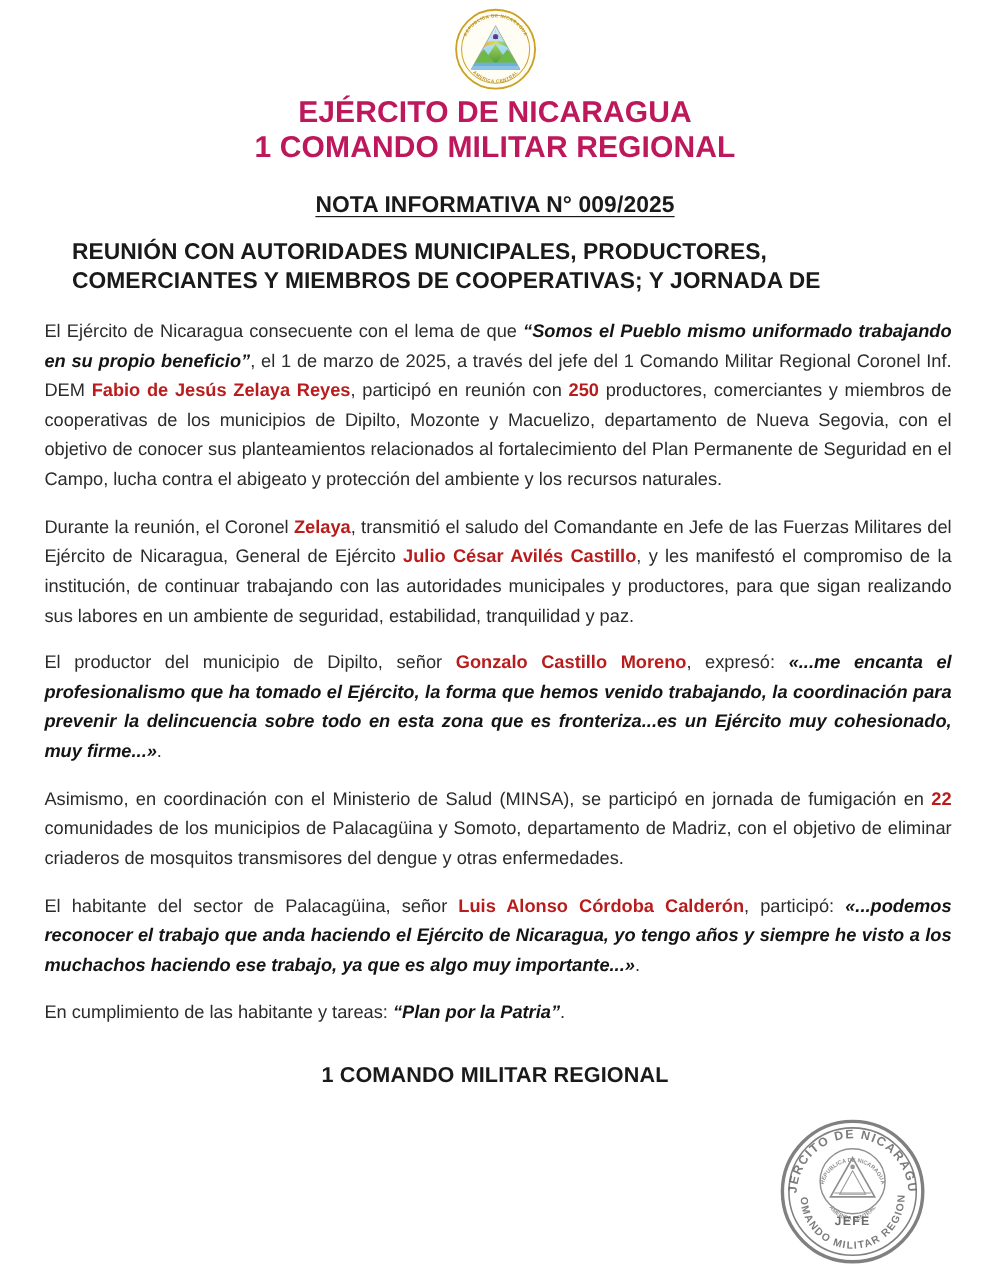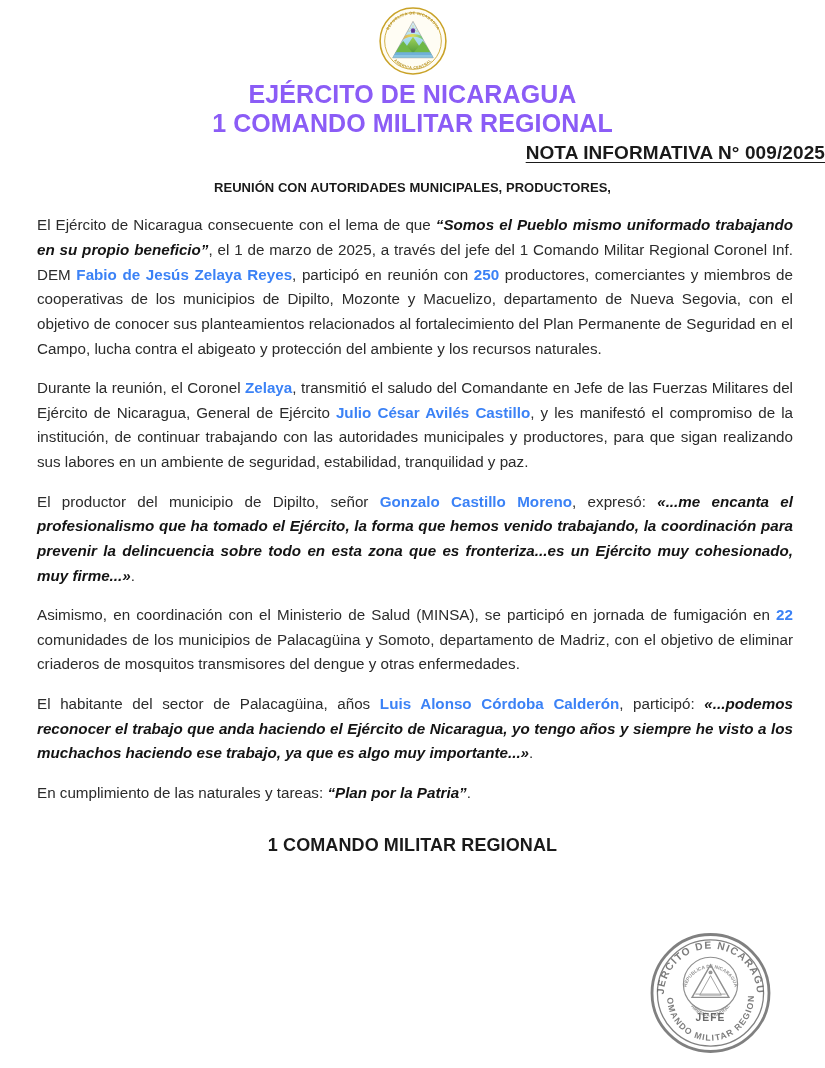--- a/index.html
+++ b/index.html
@@ -39,44 +39,44 @@
     display: block;
   }
 
   
   .org-title {
     text-align: center;
     font-weight: bold;
     font-size: 25px;
     line-height: 1.17;
     letter-spacing: 0.1px;
-    color: #8b5cf6;
+    color: #be185d;
     margin: 0 40px;
     padding-top: 4px;
   }
   .org-title .l2 { display: block; }
 
   .nota-line {
-    text-align: right;
-    margin-top: 3px;
+    text-align: center;
+    margin-top: 22px;
   }
   .nota {
     display: inline-block;
     font-weight: bold;
     font-size: 19px;
     text-decoration: underline;
     text-underline-offset: 3px;
     color: #1a1a1a;
     letter-spacing: 0.1px;
   }
 
   .subject {
-    text-align: center;
-    font-weight: bold;
-    font-size: 13px;
+    text-align: left;
+    font-weight: bold;
+    font-size: 19px;
     line-height: 1.30;
     color: #1a1a1a;
     margin: 16px 60px 0 60px;
     letter-spacing: 0.05px;
   }
   .subject span { display: block; }
 
   
   .body-col {
     margin: 0;
@@ -86,21 +86,21 @@
   p.para {
     text-align: justify;
     text-align-last: left;
     font-size: 15.2px;
     line-height: 1.62;
     margin: 0 0 15px 0;
     color: #2b2b2b;
     hyphens: none;
   }
   p.para:last-child { margin-bottom: 0; }
-  b, .b { font-weight: bold; color: #3b82f6; }
+  b, .b { font-weight: bold; color: #b91c1c; }
   .bi {
     font-weight: bold;
     font-style: italic;
     color: #141414;
   }
 
   
   .signature {
     text-align: center;
     font-weight: bold;
@@ -190,36 +190,37 @@
     <span class="l1">EJÉRCITO DE NICARAGUA</span>
     <span class="l2">1 COMANDO MILITAR REGIONAL</span>
   </div>
 
   <div class="nota-line">
     <span class="nota">NOTA INFORMATIVA N° 009/2025</span>
   </div>
 
   <div class="subject">
     <span>REUNIÓN CON AUTORIDADES MUNICIPALES, PRODUCTORES,</span>
+    <span>COMERCIANTES Y MIEMBROS DE COOPERATIVAS; Y JORNADA DE</span>
   </div>
 
   <div class="body-col">
 
     <p class="para"><span>El Ejército de Nicaragua consecuente con el lema de que </span><span class="bi">“Somos el Pueblo mismo uniformado trabajando en su propio beneficio”</span><span>, el 1 de marzo de 2025, a través del jefe del 1 Comando Militar Regional Coronel Inf. DEM </span><span class="b">Fabio de Jesús Zelaya Reyes</span><span>, participó en reunión con </span><span class="b">250</span><span> productores, comerciantes y miembros de cooperativas de los municipios de Dipilto, Mozonte y Macuelizo, departamento de Nueva Segovia, con el objetivo de conocer sus planteamientos relacionados al fortalecimiento del Plan Permanente de Seguridad en el Campo, lucha contra el abigeato y protección del ambiente y los recursos naturales.</span></p>
 
     <p class="para"><span>Durante la reunión, el Coronel </span><span class="b">Zelaya</span><span>, transmitió el saludo del Comandante en Jefe de las Fuerzas Militares del Ejército de Nicaragua, General de Ejército </span><span class="b">Julio César Avilés Castillo</span><span>, y les manifestó el compromiso de la institución, de continuar trabajando con las autoridades municipales y productores, para que sigan realizando sus labores en un ambiente de seguridad, estabilidad, tranquilidad y paz.</span></p>
 
     <p class="para"><span>El productor del municipio de Dipilto, señor </span><span class="b">Gonzalo Castillo Moreno</span><span>, expresó: </span><span class="bi">«...me encanta el profesionalismo que ha tomado el Ejército, la forma que hemos venido trabajando, la coordinación para prevenir la delincuencia sobre todo en esta zona que es fronteriza...es un Ejército muy cohesionado, muy firme...»</span><span>.</span></p>
 
     <p class="para"><span>Asimismo, en coordinación con el Ministerio de Salud (MINSA), se participó en jornada de fumigación en </span><span class="b">22</span><span> comunidades de los municipios de Palacagüina y Somoto, departamento de Madriz, con el objetivo de eliminar criaderos de mosquitos transmisores del dengue y otras enfermedades.</span></p>
 
-    <p class="para"><span>El habitante del sector de Palacagüina, años </span><span class="b">Luis Alonso Córdoba Calderón</span><span>, participó: </span><span class="bi">«...podemos reconocer el trabajo que anda haciendo el Ejército de Nicaragua, yo tengo años y siempre he visto a los muchachos haciendo ese trabajo, ya que es algo muy importante...»</span><span>.</span></p>
-
-
-    <p class="para"><span>En cumplimiento de las naturales y tareas: </span><span class="bi">“Plan por la Patria”</span><span>.</span></p>
+    <p class="para"><span>El habitante del sector de Palacagüina, señor </span><span class="b">Luis Alonso Córdoba Calderón</span><span>, participó: </span><span class="bi">«...podemos reconocer el trabajo que anda haciendo el Ejército de Nicaragua, yo tengo años y siempre he visto a los muchachos haciendo ese trabajo, ya que es algo muy importante...»</span><span>.</span></p>
+
+
+    <p class="para"><span>En cumplimiento de las habitante y tareas: </span><span class="bi">“Plan por la Patria”</span><span>.</span></p>
 
 
   </div>
 
   <div class="signature">
     <span>1 COMANDO MILITAR REGIONAL</span>
 
   </div>
 
   <svg class="stamp" viewBox="0 0 120 120">

